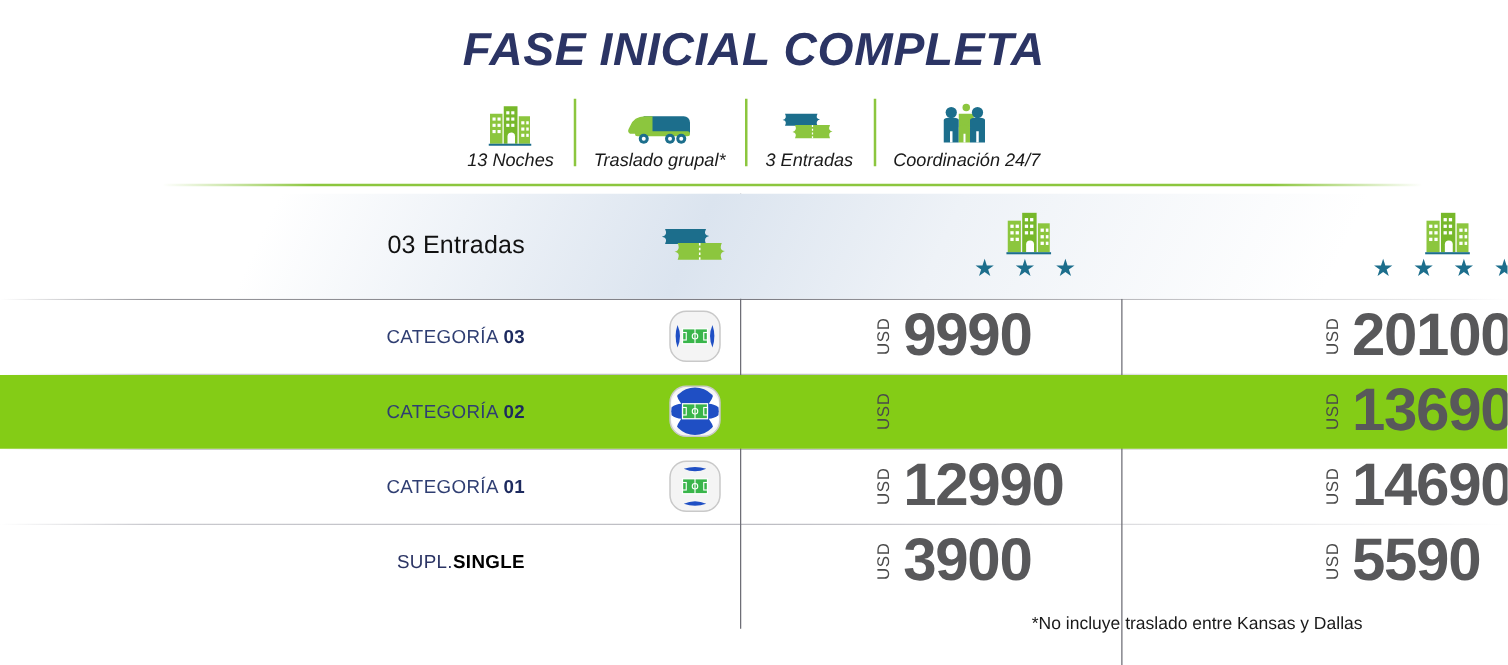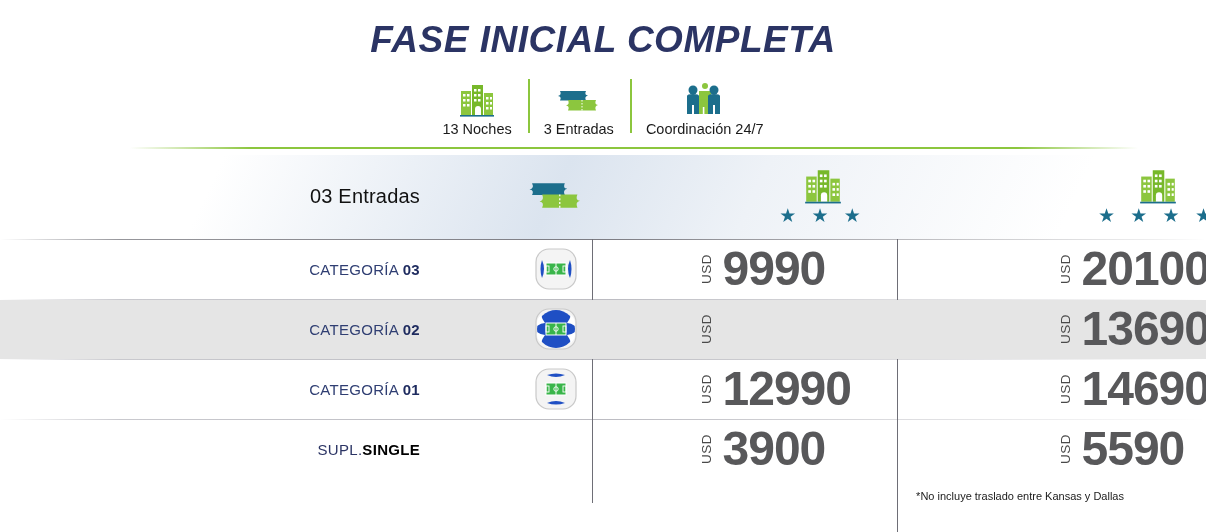--- a/index.html
+++ b/index.html
@@ -27,20 +27,21 @@
     font-style: italic;
   }
 
   
   .features {
     display: flex;
     justify-content: center;
     align-items: flex-end;
     margin-top: 14px;
     height: 62px;
+    font-style: italic;
   }
   .feature {
     display: flex;
     flex-direction: column;
     align-items: center;
     justify-content: flex-end;
     padding: 0 16px;
     position: relative;
     height: 62px;
   }
@@ -113,21 +114,21 @@
   .stars {
     color: #1c6e8c;
     font-size: 19px;
     letter-spacing: 5px;
     margin-top: 2px;
     line-height: 1;
   }
 
   
   .data-row { height: 59px; }
-  .data-row.alt { background: #e5e5e5; }
+  .data-row.alt { background: #84cc16; }
 
   .cat-label {
     text-align: right;
     padding-right: 22px;
     font-size: 15px;
     color: #2f3e72;
     letter-spacing: 0.3px;
     white-space: nowrap;
   }
   .cat-label b { font-weight: bold; color: #1d2a5e; }
@@ -171,23 +172,23 @@
   .vline {
     position: absolute;
     width: 1px;
     background: #6e6e76;
     top: 0;
   }
 
   
   .footnote {
     text-align: right;
-    padding-right: 82px;
+    padding-right: 116px;
     margin-top: 11px;
-    font-size: 11px;
+    font-size: 14px;
     color: #1a1a1a;
   }
 
   svg { display: block; }
 </style>
 </head>
 <body>
 
 <div class="title">FASE INICIAL COMPLETA</div>
 
@@ -219,20 +220,36 @@
           <rect x="29" y="24" width="2.5" height="2.5"></rect>
             <rect x="33" y="24" width="2" height="2.5"></rect>
         </g>
         <path d="M18 32 v-6 a3 3 0 0 1 6 0 v6 z" fill="#ffffff"></path>
         <rect x="3" y="32" width="34" height="1.6" fill="#1c6e8c"></rect>
       </svg>
     </div>
     <div class="feature-label">13 Noches</div>
   </div>
 
+  <div class="feature">
+    <div class="feature-icon">
+      <svg width="54" height="30" viewBox="0 0 54 30">
+        <path d="M14 6 h32 a5 5 0 0 1 5 5 v9 h-40 z" fill="#1c6e8c"></path>
+        <path d="M3 14 q3 -8 12 -8 h6 v14 h-18 a3 3 0 0 1 -1 -4 z" fill="#8cc63e"></path>
+        <rect x="7" y="18" width="44" height="4" rx="2" fill="#8cc63e"></rect>
+        <circle cx="14" cy="24" r="4" fill="#1c6e8c"></circle>
+        <circle cx="14" cy="24" r="1.6" fill="#ffffff"></circle>
+        <circle cx="35" cy="24" r="4" fill="#1c6e8c"></circle>
+        <circle cx="35" cy="24" r="1.6" fill="#ffffff"></circle>
+        <circle cx="44" cy="24" r="4" fill="#1c6e8c"></circle>
+        <circle cx="44" cy="24" r="1.6" fill="#ffffff"></circle>
+      </svg>
+    </div>
+    <div class="feature-label">Traslado grupal*</div>
+  </div>
 
   <div class="feature">
     <div class="feature-icon">
       <svg width="46" height="30" viewBox="0 0 46 30">
         <path d="M4 4 h26 q-2 4 2 4.5 q-4 1 -2 5 h-26 q2 -4 -2 -4.5 q4 -1 2 -5 z" fill="#1c6e8c"></path>
         <path d="M12 13 h28 q-2 4.5 2 5 q-4 1 -2 5.5 h-28 q2 -4.5 -2 -5 q4 -1 2 -5.5 z" fill="#8cc63e"></path>
         <line x1="26" y1="13" x2="26" y2="23.5" stroke="#ffffff" stroke-width="1" stroke-dasharray="1.5,1.5"></line>
       </svg>
     </div>
     <div class="feature-label">3 Entradas</div>

